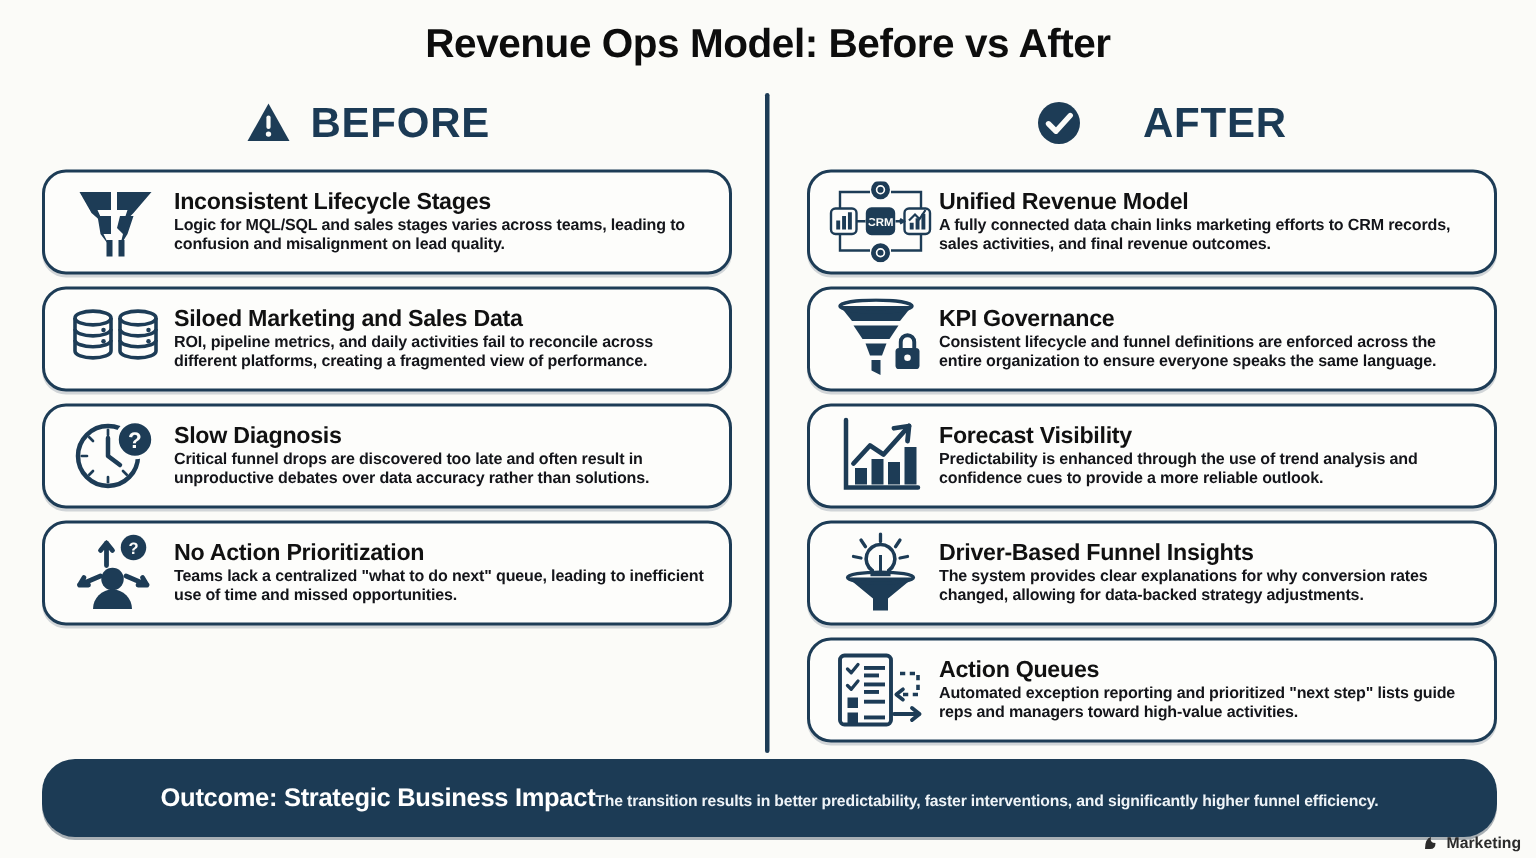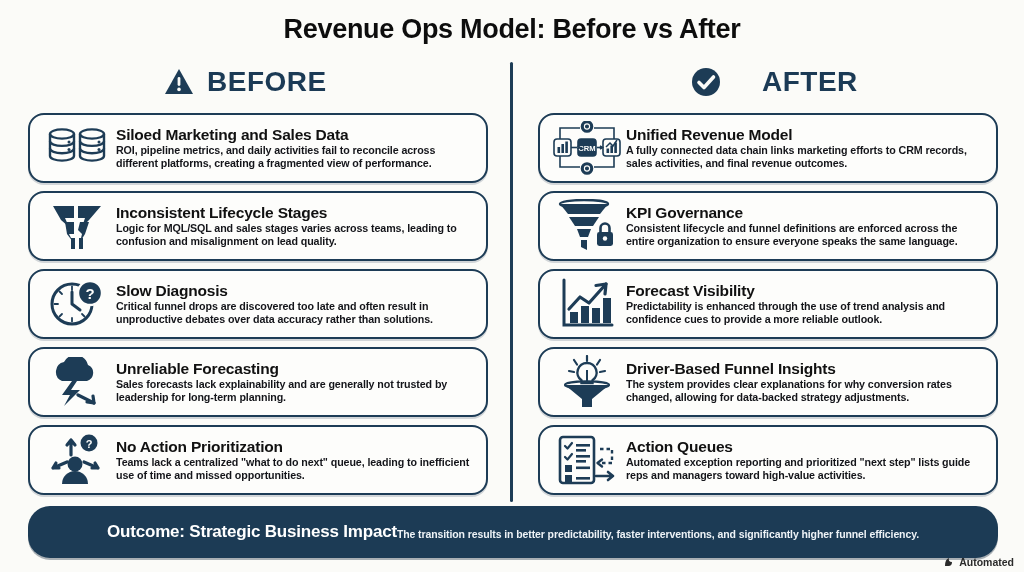--- a/index.html
+++ b/index.html
@@ -192,59 +192,59 @@
     </span>
     <span class="col-header-label">AFTER</span>
   </div>
 
   <div class="divider"></div>
 
   <div class="column left">
 
     <div class="card">
       <div class="card-icon">
+        <svg width="56" height="52" viewBox="0 0 56 52">
+          <g fill="#1d3c56">
+            <path d="M4 6 L25 6 L25 18 L16 18 L20 27 L12 20 Z"></path>
+            <path d="M29 6 L52 6 L40 20 L33 27 L36 18 L29 18 Z"></path>
+            <path d="M16 22 L25 22 L25 34 L20 34 L24 42 L18 34 Z"></path>
+            <path d="M31 22 L40 22 L36 34 L31 42 L33 34 L29 30 Z"></path>
+            <path d="M22 38 L26 38 L26 49 L22 49 Z"></path>
+            <path d="M30 38 L34 38 L34 49 L30 49 Z"></path>
+          </g>
+        </svg>
+      </div>
+      <div class="card-body">
+        <div class="card-title">Inconsistent Lifecycle Stages</div>
+        <div class="card-desc">Logic for MQL/SQL and sales stages varies across teams, leading to confusion and misalignment on lead quality.</div>
+      </div>
+    </div>
+
+    <div class="card">
+      <div class="card-icon">
         <svg width="62" height="46" viewBox="0 0 62 46">
           <g fill="none" stroke="#1d3c56" stroke-width="2.4">
             <ellipse cx="16" cy="9" rx="12" ry="4.6"></ellipse>
             <path d="M4 9 v22 a12 4.6 0 0 0 24 0 V9"></path>
             <path d="M4 16.3 a12 4.6 0 0 0 24 0"></path>
             <path d="M4 23.6 a12 4.6 0 0 0 24 0"></path>
             <ellipse cx="46" cy="9" rx="12" ry="4.6"></ellipse>
             <path d="M34 9 v22 a12 4.6 0 0 0 24 0 V9"></path>
             <path d="M34 16.3 a12 4.6 0 0 0 24 0"></path>
             <path d="M34 23.6 a12 4.6 0 0 0 24 0"></path>
           </g>
           <circle cx="23" cy="17" r="1.5" fill="#1d3c56"></circle>
           <circle cx="23" cy="24.5" r="1.5" fill="#1d3c56"></circle>
           <circle cx="53" cy="17" r="1.5" fill="#1d3c56"></circle>
           <circle cx="53" cy="24.5" r="1.5" fill="#1d3c56"></circle>
         </svg>
       </div>
       <div class="card-body">
         <div class="card-title">Siloed Marketing and Sales Data</div>
         <div class="card-desc">ROI, pipeline metrics, and daily activities fail to reconcile across different platforms, creating a fragmented view of performance.</div>
-      </div>
-    </div>
-
-    <div class="card">
-      <div class="card-icon">
-        <svg width="56" height="52" viewBox="0 0 56 52">
-          <g fill="#1d3c56">
-            <path d="M4 6 L25 6 L25 18 L16 18 L20 27 L12 20 Z"></path>
-            <path d="M29 6 L52 6 L40 20 L33 27 L36 18 L29 18 Z"></path>
-            <path d="M16 22 L25 22 L25 34 L20 34 L24 42 L18 34 Z"></path>
-            <path d="M31 22 L40 22 L36 34 L31 42 L33 34 L29 30 Z"></path>
-            <path d="M22 38 L26 38 L26 49 L22 49 Z"></path>
-            <path d="M30 38 L34 38 L34 49 L30 49 Z"></path>
-          </g>
-        </svg>
-      </div>
-      <div class="card-body">
-        <div class="card-title">Inconsistent Lifecycle Stages</div>
-        <div class="card-desc">Logic for MQL/SQL and sales stages varies across teams, leading to confusion and misalignment on lead quality.</div>
       </div>
     </div>
 
     <div class="card">
       <div class="card-icon">
         <svg width="58" height="52" viewBox="0 0 58 52">
           <circle cx="24" cy="26" r="20" fill="none" stroke="#1d3c56" stroke-width="3"></circle>
           <g stroke="#1d3c56" stroke-width="1.8" stroke-linecap="round">
             <line x1="24" y1="8.5" x2="24" y2="12"></line>
             <line x1="24" y1="40" x2="24" y2="43.5"></line>
@@ -259,34 +259,20 @@
           <circle cx="42" cy="15" r="12" fill="#1d3c56" stroke="#fdfdfb" stroke-width="2.4"></circle>
           <text x="42" y="20.5" font-family="Liberation Sans, sans-serif" font-size="15" font-weight="700" fill="#fdfdfb" text-anchor="middle">?</text>
         </svg>
       </div>
       <div class="card-body">
         <div class="card-title">Slow Diagnosis</div>
         <div class="card-desc">Critical funnel drops are discovered too late and often result in unproductive debates over data accuracy rather than solutions.</div>
       </div>
     </div>
 
-    <div class="card">
-      <div class="card-icon">
-        <svg width="58" height="50" viewBox="0 0 58 50">
-          <path d="M14 24 a10 10 0 0 1 2-19 a13 13 0 0 1 24 3 a8.5 8.5 0 0 1 -1 16 Z" fill="#1d3c56"></path>
-          <path d="M24 24 L14 38 L22 38 L16 49 L32 33 L23 33 L29 24 Z" fill="#1d3c56"></path>
-          <path d="M30 38 L46 46" stroke="#1d3c56" stroke-width="3.2" fill="none" stroke-linecap="round"></path>
-          <path d="M46 46 L39 45 M46 46 L45 39" stroke="#1d3c56" stroke-width="3.2" fill="none" stroke-linecap="round"></path>
-        </svg>
-      </div>
-      <div class="card-body">
-        <div class="card-title">Unreliable Forecasting</div>
-        <div class="card-desc">Sales forecasts lack explainability and are generally not trusted by leadership for long-term planning.</div>
-      </div>
-    </div>
 
     <div class="card">
       <div class="card-icon">
         <svg width="60" height="52" viewBox="0 0 60 52">
           <circle cx="28" cy="30" r="7.5" fill="#1d3c56"></circle>
           <path d="M15 50 a13 13 0 0 1 26 0 Z" fill="#1d3c56"></path>
           <path d="M24 21 L24 6 M24 6 L20 11 M24 6 L28 11" stroke="#1d3c56" stroke-width="3.2" fill="none" stroke-linecap="round" stroke-linejoin="round"></path>
           <path d="M20 28 L6 34 M6 34 L12 34 M6 34 L9 29" stroke="#1d3c56" stroke-width="3.2" fill="none" stroke-linecap="round" stroke-linejoin="round"></path>
           <path d="M37 28 L51 34 M51 34 L45 34 M51 34 L48 29" stroke="#1d3c56" stroke-width="3.2" fill="none" stroke-linecap="round" stroke-linejoin="round"></path>
           <circle cx="42" cy="9" r="8.5" fill="#1d3c56"></circle>
@@ -446,16 +432,16 @@
     <div class="outcome-title">Outcome: Strategic Business Impact</div>
     <div class="outcome-sub">The transition results in better predictability, faster interventions, and significantly higher funnel efficiency.</div>
   </div>
 
   <div class="watermark">
     <span>
       <svg width="12" height="12" viewBox="0 0 12 12">
         <path d="M2 10 Q2 3 6 2 Q5 6 9 6 Q9 10 5.5 10 Z" fill="#2b2b2b"></path>
       </svg>
     </span>
-    <span>Automated</span>
+    <span>Marketing</span>
   </div>
 
 </div>
 
 </body></html>

